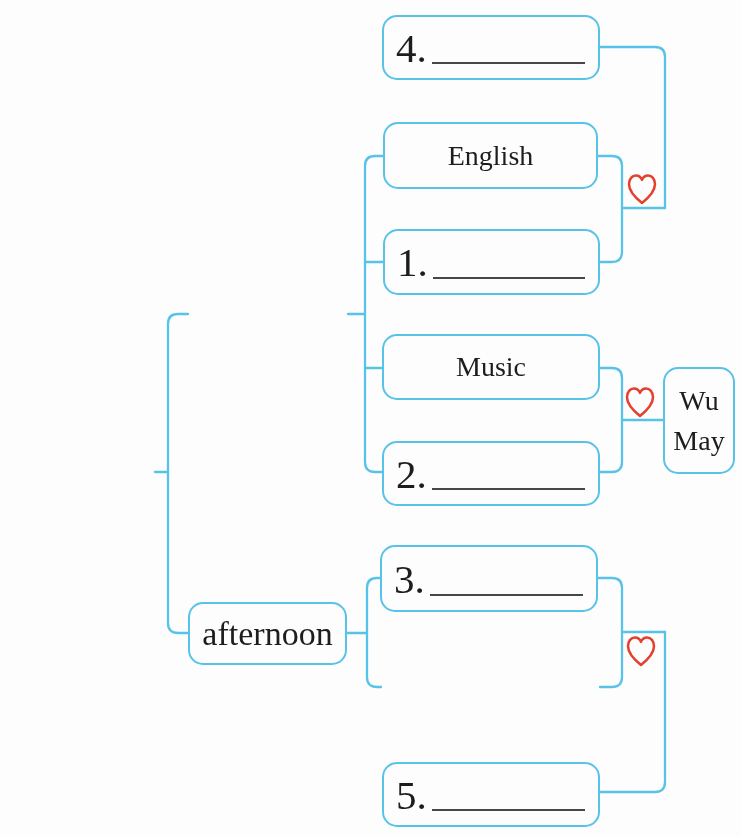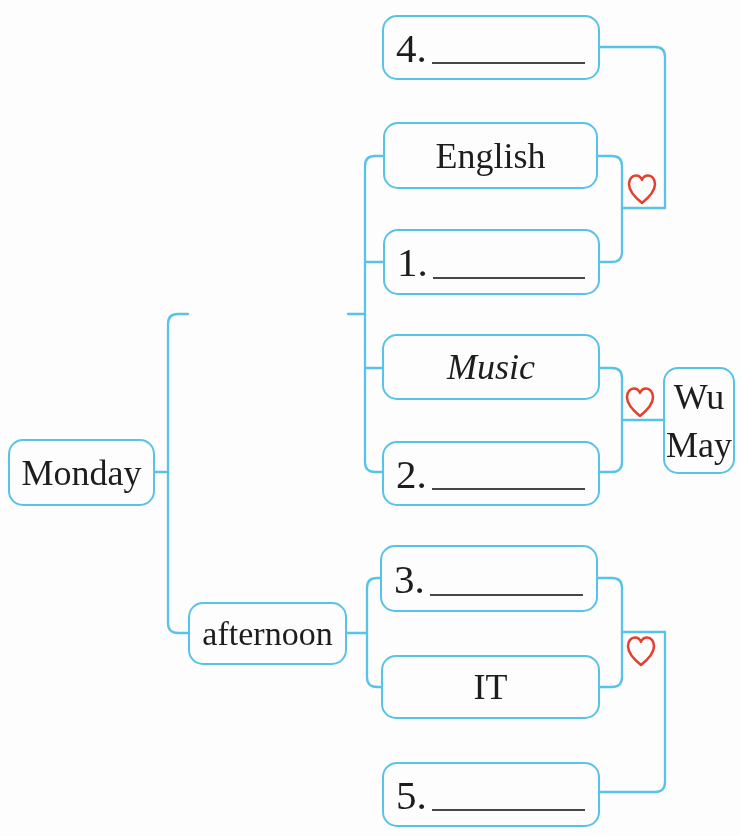--- a/index.html
+++ b/index.html
@@ -18,21 +18,21 @@
   }
   .node {
     position: absolute;
     box-sizing: border-box;
     border: 2.5px solid #57c3e8;
     border-radius: 15px;
     background: #fdfdfd;
     display: flex;
     align-items: center;
     justify-content: center;
-    font-size: 36px;
+    font-size: 28px;
     color: #1d1d1d;
     white-space: nowrap;
   }
   .node.small-label { font-size: 34px; text-align: center; }
   .node.blank {
     justify-content: flex-start;
     padding-left: 12px;
     font-size: 41px;
   }
   .blank-line {
@@ -82,53 +82,47 @@
       <path d="M665 632 V782 Q665 792 655 792 H600"></path>
     </g>
 
     <g fill="none" stroke="#e4402e" stroke-width="2.5" stroke-linejoin="round">
       <path transform="translate(627,172)" d="M15 31 C7 24.5 2 18.7 2 12.2 C2 7 5.2 3.5 8.9 3.5 C11.7 3.5 14 5.3 15 7.9 C16 5.3 18.3 3.5 21.1 3.5 C24.8 3.5 28 7 28 12.2 C28 18.7 23 24.5 15 31 Z"></path>
       <path transform="translate(625,385)" d="M15 31 C7 24.5 2 18.7 2 12.2 C2 7 5.2 3.5 8.9 3.5 C11.7 3.5 14 5.3 15 7.9 C16 5.3 18.3 3.5 21.1 3.5 C24.8 3.5 28 7 28 12.2 C28 18.7 23 24.5 15 31 Z"></path>
       <path transform="translate(626,634)" d="M15 31 C7 24.5 2 18.7 2 12.2 C2 7 5.2 3.5 8.9 3.5 C11.7 3.5 14 5.3 15 7.9 C16 5.3 18.3 3.5 21.1 3.5 C24.8 3.5 28 7 28 12.2 C28 18.7 23 24.5 15 31 Z"></path>
     </g>
   </svg>
 
-  <div class="node" style="left:8px; top:439px; width:147px; height:67px;">
-    <span>Monday</span>
-  </div>
 
   <div class="node small-label" style="left:188px; top:602px; width:159px; height:63px;">
     <span>afternoon</span>
   </div>
 
   <div class="node blank" style="left:382px; top:15px; width:218px; height:65px;">
     <span>4.</span>
     <span class="blank-line"></span>
   </div>
   <div class="node" style="left:383px; top:122px; width:215px; height:67px;">
     <span>English</span>
   </div>
   <div class="node blank" style="left:383px; top:229px; width:217px; height:66px;">
     <span>1.</span>
     <span class="blank-line"></span>
   </div>
-  <div class="node" style="left:382px; top:334px; width:218px; height:66px;font-style:italic;">
+  <div class="node" style="left:382px; top:334px; width:218px; height:66px;">
     <span>Music</span>
   </div>
   <div class="node blank" style="left:382px; top:441px; width:218px; height:65px;">
     <span>2.</span>
     <span class="blank-line"></span>
   </div>
 
   <div class="node blank" style="left:380px; top:545px; width:218px; height:67px;">
     <span>3.</span>
     <span class="blank-line"></span>
-  </div>
-  <div class="node" style="left:381px; top:655px; width:219px; height:64px;">
-    <span>IT</span>
   </div>
   <div class="node blank" style="left:382px; top:762px; width:218px; height:65px;">
     <span>5.</span>
     <span class="blank-line"></span>
   </div>
 
   <div class="node teacher" style="left:663px; top:367px; width:72px; height:107px;">
     <span>Wu</span>
     <span>May</span>
   </div>

